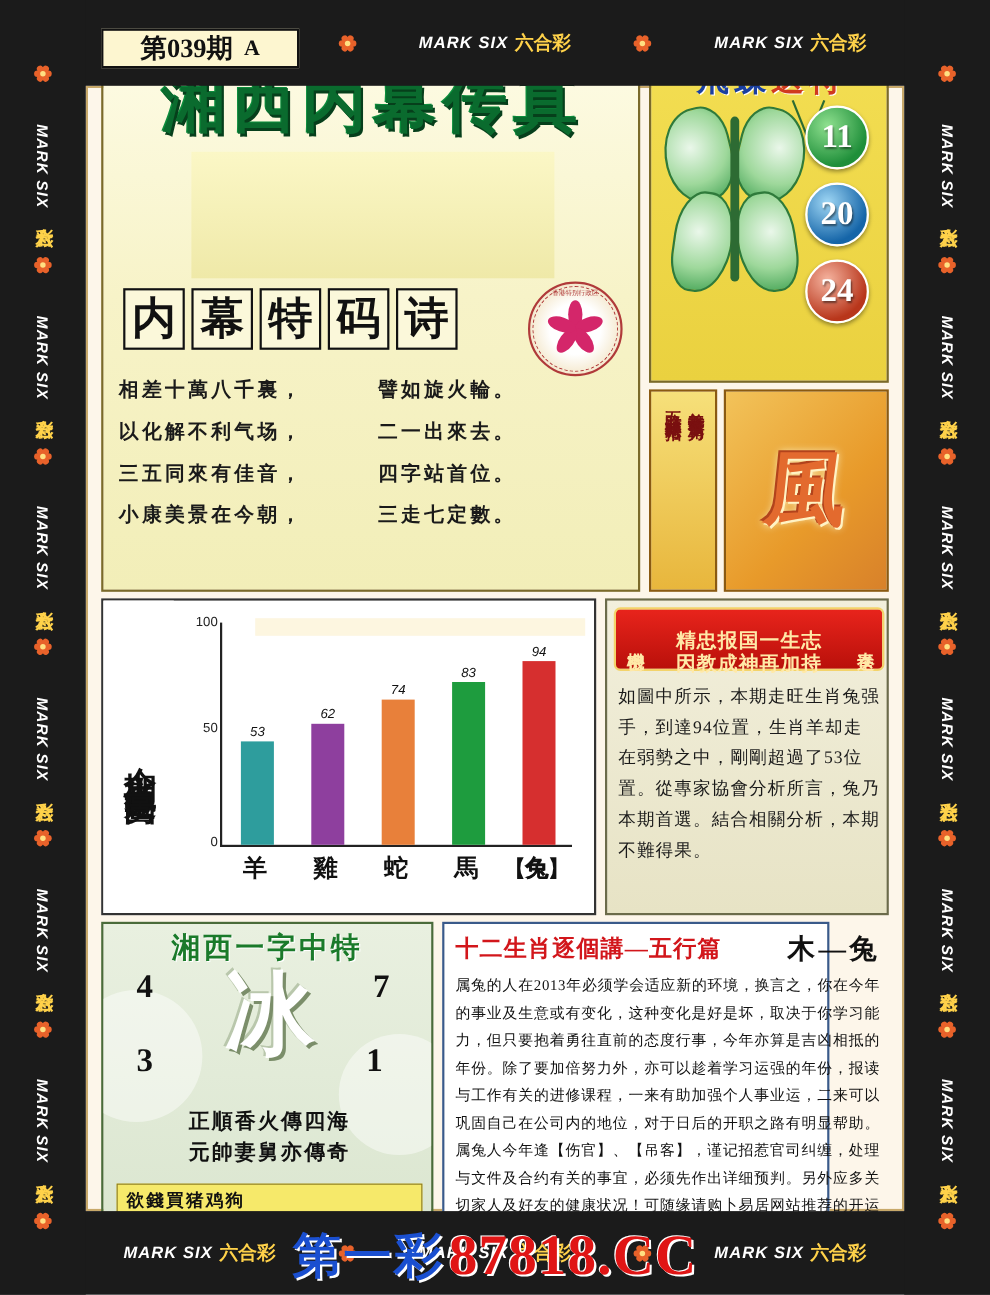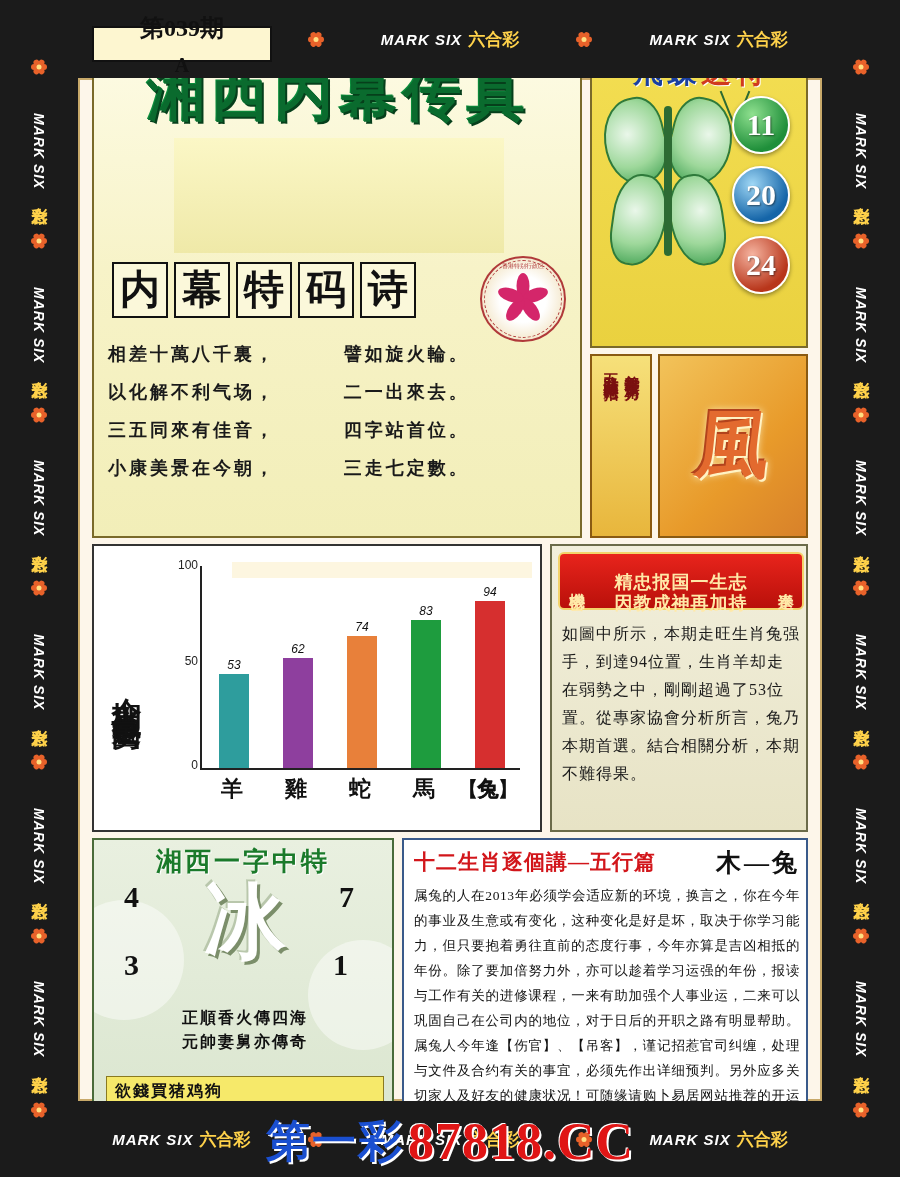--- a/index.html
+++ b/index.html
@@ -81,21 +81,21 @@
 
   
   #content {
     position:absolute; left:84px; top:26px; width:732px; height:1090px;
   }
 
   
   .issue-tag {
     position:absolute; left:8px; top:0px; width:180px; height:36px;
     background:#fdf6d0; border:2px solid #111; display:flex; align-items:center;
-    justify-content:center; gap:10px; z-index:30;flex-direction:column;
+    justify-content:center; gap:10px; z-index:30;
   }
   .issue-tag .t1 { font-family:"Liberation Serif", serif; font-size:24px; font-weight:bold; color:#111; }
   .issue-tag .t2 { font-family:"Liberation Serif", serif; font-size:20px; font-weight:bold; color:#111; }
 
   
   .panel-main {
     position:absolute; left:8px; top:22px; width:490px; height:490px;
     background:linear-gradient(180deg,#fdfbe4 0%, #f7f3c8 45%, #f2eeb8 100%);
     border:2px solid #7a6a2a;
   }
@@ -330,38 +330,38 @@
     text-shadow:3px 3px 0 #7b8e6a, -2px -2px 0 #b9c7ac;
     line-height:1.05;
   }
   .bl-num { position:absolute; font-family:"Liberation Serif", serif; font-size:30px; font-weight:bold; color:#111; }
   .n-tl { left:30px; top:40px; }
   .n-tr { right:38px; top:40px; }
   .n-bl { left:30px; top:108px; }
   .n-br { right:44px; top:108px; }
   .bl-lines {
     position:absolute; left:0; top:166px; width:302px; text-align:center;
-    font-family:"Liberation Serif", serif; font-size:16px; font-weight:bold;
+    font-family:"Liberation Serif", serif; font-size:19px; font-weight:bold;
     color:#111; line-height:1.5; letter-spacing:2px;
   }
   .bl-footer {
     position:absolute; left:12px; bottom:6px; width:278px; height:30px;
     background:#f6e96a; border:1px solid #8a7a20;
     display:flex; align-items:center; padding-left:8px;
     font-family:"Liberation Serif", serif; font-size:16px; font-weight:bold; color:#111;
     letter-spacing:2px;
   }
   .cloud {
     position:absolute; border-radius:50%;
     background:rgba(255,255,255,.45);
   }
 
   
   .panel-br {
-    position:absolute; left:318px; top:812px; width:406px; height:276px;
+    position:absolute; left:318px; top:812px; width:352px; height:276px;
     background:#ffffff; border:2px solid #3a5a8a;
   }
   .br-head {
     position:absolute; left:0; top:4px; width:406px; height:36px;
     display:flex; align-items:center; justify-content:space-between; padding:0 10px;
   }
   .br-head .h1 {
     font-family:"Liberation Serif", serif; font-size:21px; font-weight:bold;
     color:#d2161b; letter-spacing:1px;
   }

